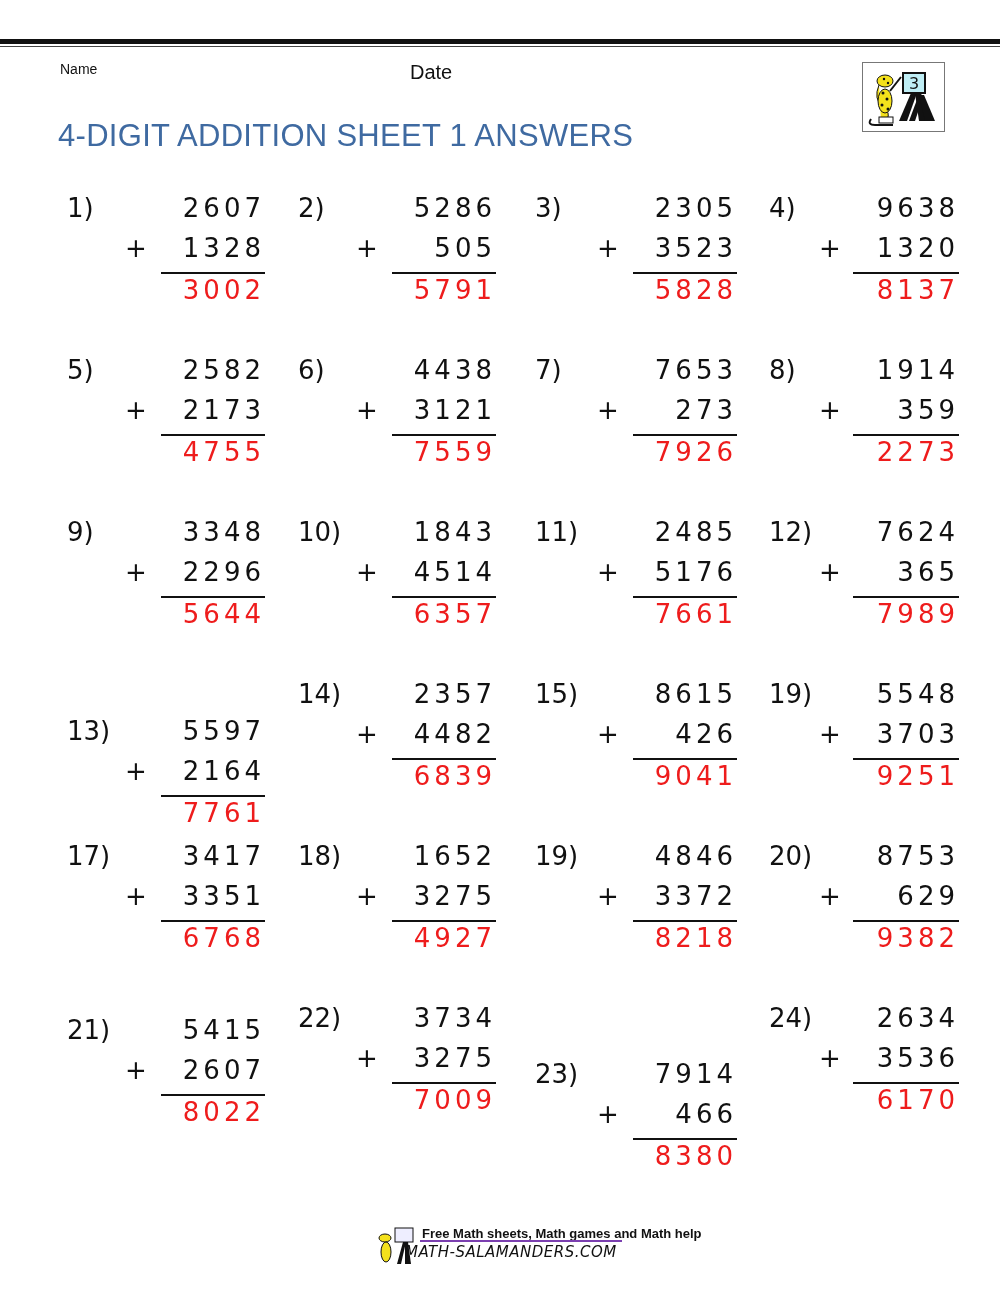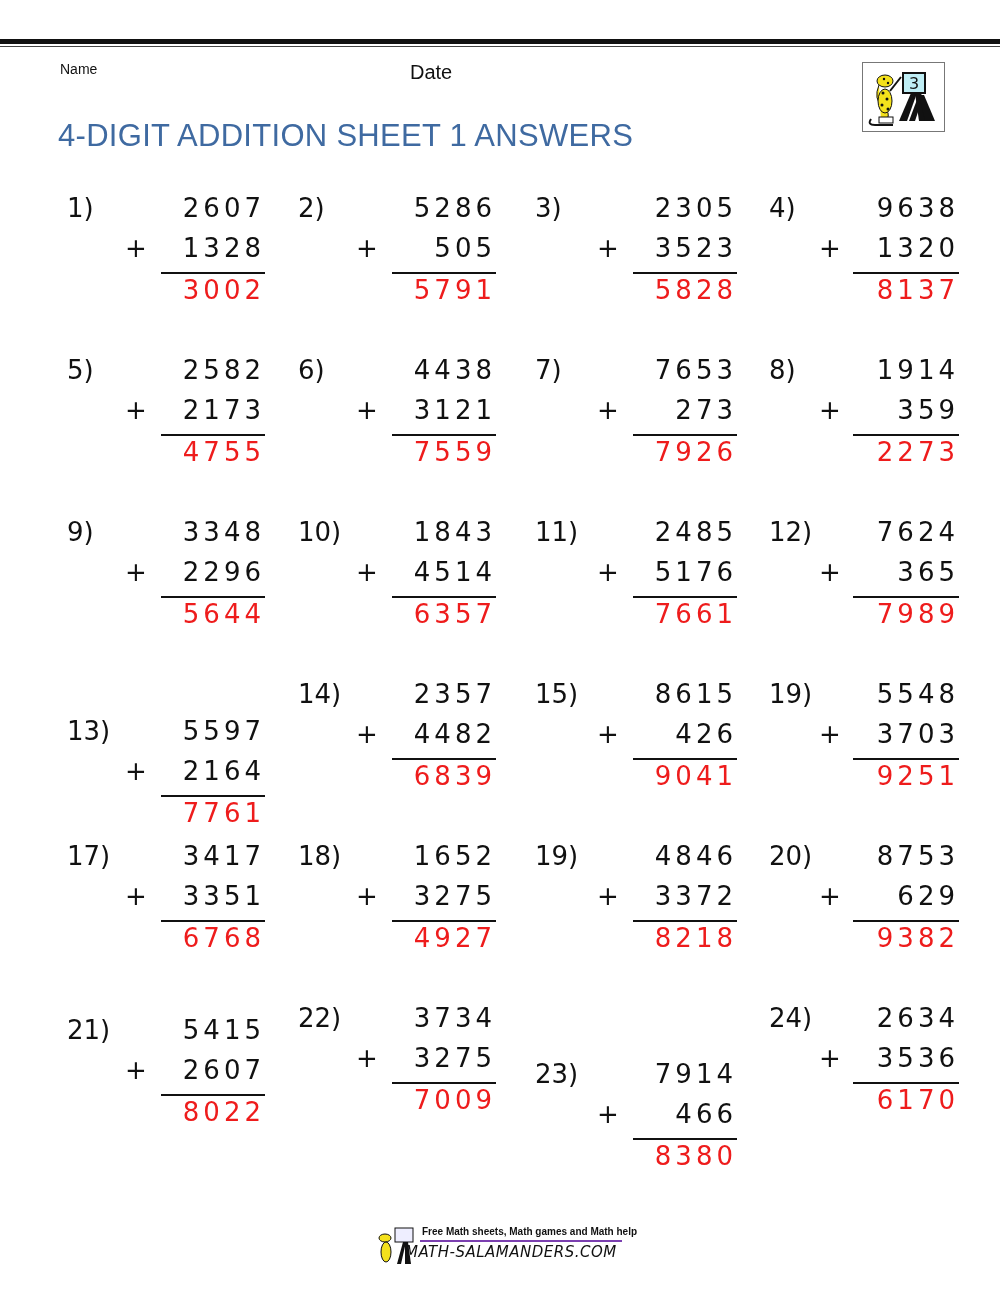--- a/index.html
+++ b/index.html
@@ -12,21 +12,21 @@
   .logo { position: absolute; left: 862px; top: 62px; width: 81px; height: 68px; border: 1px solid #777; background: #fff; }
   .problem { position: absolute; width: 230px; height: 130px; }
   .pnum { position: absolute; left: 0; top: 0; font-size: 26px; }
   .top-num, .bot-num, .ans { position: absolute; right: 0; width: 110px; text-align: right; font-size: 26px; letter-spacing: 4px; font-family: "DejaVu Sans", sans-serif; }
   .top-num { top: 0; }
   .bot-num { top: 40px; }
   .plus { position: absolute; top: 40px; font-size: 26px; }
   .bar { position: absolute; top: 79px; height: 2px; background: #111; }
   .ans { top: 82px; color: #ee1c1c; }
   .footer { position: absolute; left: 375px; top: 1226px; width: 260px; height: 40px; }
-  .footer-tag { position: absolute; left: 47px; top: 0; font-size: 10px; font-weight: bold; font-family: "Liberation Sans", sans-serif; color: #111; white-space: nowrap; }
+  .footer-tag { position: absolute; left: 47px; top: 0; font-size: 13px; font-weight: bold; font-family: "Liberation Sans", sans-serif; color: #111; white-space: nowrap; }
   .footer-line { position: absolute; left: 45px; top: 14px; width: 202px; height: 2px; background: #7b3fb0; }
   .footer-site { position: absolute; left: 30px; top: 17px; font-size: 15px; font-family: "DejaVu Sans", sans-serif; font-style: italic; color: #111; letter-spacing: 0.5px; white-space: nowrap; }
 </style>
 </head>
 <body>
 
 <div class="top-rule"></div>
 <div class="top-rule2"></div>
 
 <div class="label-name">Name</div>

